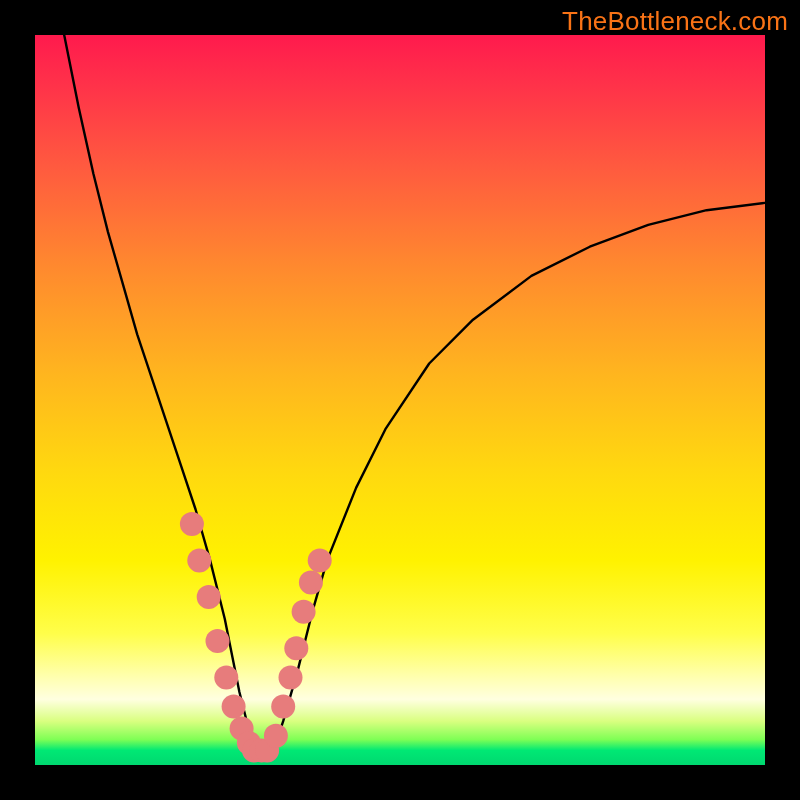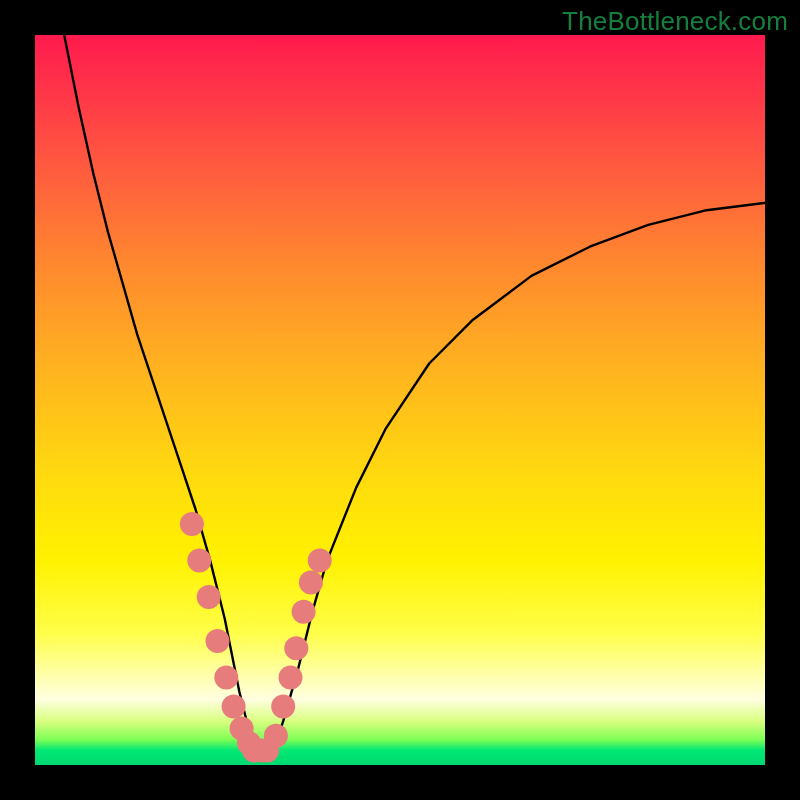--- a/index.html
+++ b/index.html
@@ -39,21 +39,21 @@
       #d9ff80 94%,
       #7fff55 96.5%,
       #00e874 98%,
       #00d870 100%
     );
   }
   .watermark {
     position: absolute;
     top: 6px;
     right: 12px;
-    color: #15803d;
+    color: #f97316;
     font-size: 26px;
     font-weight: 500;
     letter-spacing: 0.2px;
     user-select: none;
   }
   svg.overlay {
     position: absolute;
     left: 0;
     top: 0;
     width: 730px;

